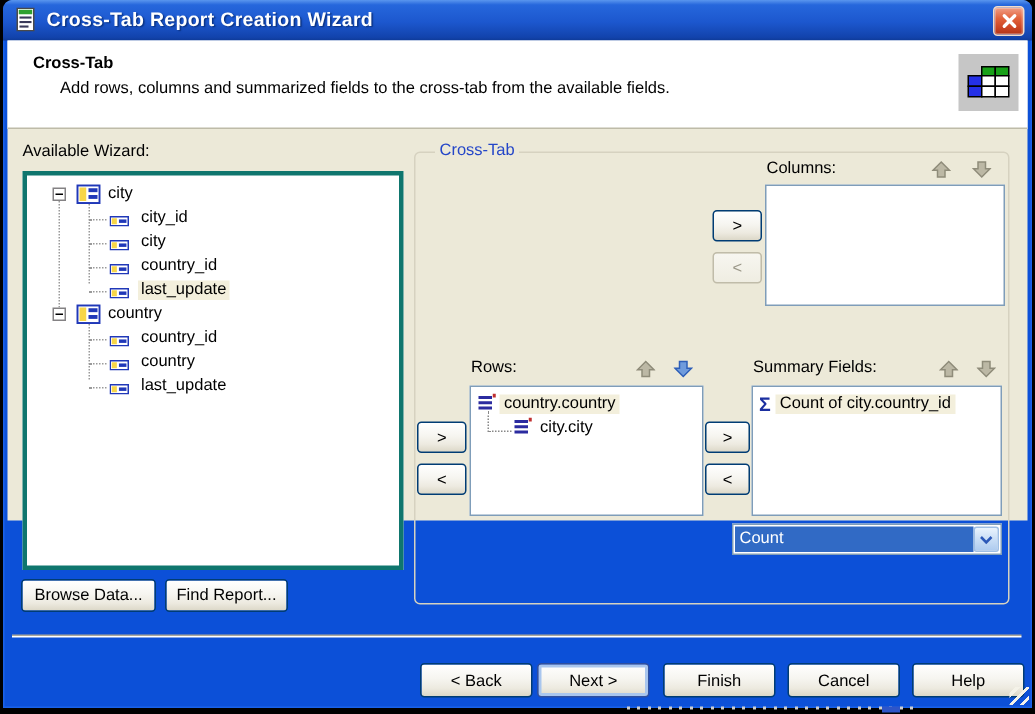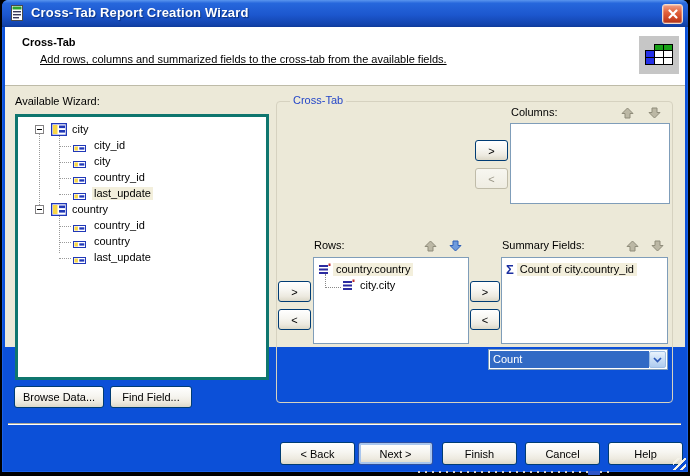--- a/index.html
+++ b/index.html
@@ -20,21 +20,21 @@
   .close-btn { position:absolute; right:5px; top:4px; width:21px; height:20px; border-radius:3px;
     background:linear-gradient(180deg,#F0A088 0%,#E2633C 40%,#CC4524 75%,#B03318 100%);
     border:1px solid #F2DCCB; box-shadow:inset 0 0 0 1px rgba(255,255,255,.25);
     display:flex; align-items:center; justify-content:center; }
   .client { position:absolute; left:3px; top:27px; width:680px; height:320px; background:#ECE9D8; }
 
   
   .header { position:absolute; left:0; top:0; width:100%; height:59px; background:#fff;
             border-bottom:1px solid #BEBBA8; }
   .header-title { position:absolute; left:17px; top:9px; font-weight:bold; }
-  .header-desc { position:absolute; left:35px; top:26px;text-decoration:underline; }
+  .header-desc { position:absolute; left:35px; top:26px; }
   .header-iconbox { position:absolute; right:6px; top:9px; width:40px; height:38px;
      background:#C6C6C6; display:flex; align-items:center; justify-content:center; }
 
   
   .avail-label { position:absolute; left:10px; top:68px; }
   .treebox { position:absolute; left:10px; top:87px; width:254px; height:266px;
      background:#fff; border:3px solid #0f766e; overflow:hidden; }
   .trow { position:absolute; left:0; width:100%; height:16px; display:flex; align-items:center; }
   .expander { position:absolute; left:17px; top:3px; width:9px; height:9px; background:#fff;
      border:1px solid #848284; display:flex; align-items:center; justify-content:center; }
@@ -243,21 +243,21 @@
                 <rect x="0.5" y="0.5" width="12" height="6" fill="#fff" stroke="#2038B8"></rect>
                 <rect x="1.5" y="1.5" width="3.4" height="4" fill="#F8D648"></rect>
                 <rect x="6.3" y="2.3" width="5" height="2.3" fill="#2038B8"></rect>
               </svg>
           </span>
           <span class="tlabel child">last_update</span>
         </div>
       </div>
 
       <div class="btn" style="left:9px; top:359px; width:90px; height:22px;">Browse Data...</div>
-      <div class="btn" style="left:105px; top:359px; width:82px; height:22px;">Find Field...</div>
+      <div class="btn" style="left:105px; top:359px; width:82px; height:22px;">Find Report...</div>
 
       <div class="groupbox">
         <span class="group-label">Cross-Tab</span>
       </div>
 
       <div class="panel-label" style="left:506px; top:79px;">Columns:</div>
       <span class="arrow" style="left:616px; top:80px;">
         <svg viewBox="0 0 13 12" width="13" height="12">
             <path d="M6.5 1 L12 6.5 H9 V11 H4 V6.5 H1 Z" fill="#BCB8A5" stroke="#8F8C7A"></path>
           </svg>

